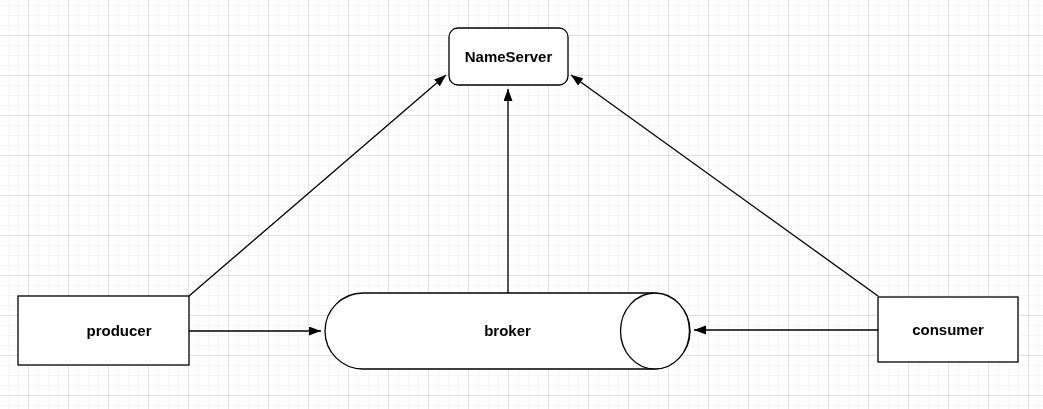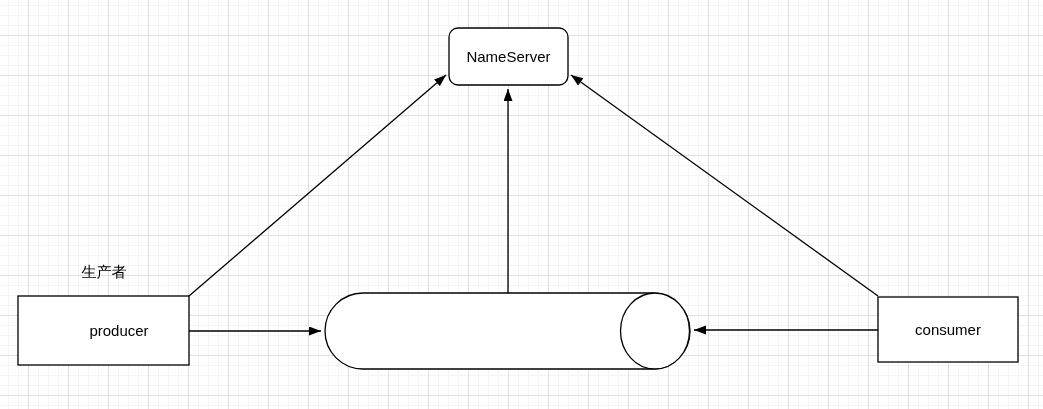--- a/index.html
+++ b/index.html
@@ -12,20 +12,21 @@
     overflow: hidden;
     background-color: #ffffff;
     
     background-image:
       linear-gradient(90deg, #e0e0e0 1px, transparent 1px),
       linear-gradient(#e0e0e0 1px, transparent 1px),
       linear-gradient(90deg, #f5f5f5 1px, transparent 1px),
       linear-gradient(#f5f5f5 1px, transparent 1px);
     background-size: 40px 40px, 40px 40px, 10px 10px, 10px 10px;
     background-position: 28px 0, 0 35px, 8px 0, 0 5px;
+    font-weight: bold;
   }
 
   svg.shapes {
     position: absolute;
     left: 0; top: 0;
     width: 1043px;
     height: 409px;
   }
 
   .node-shape { fill: #ffffff; stroke: #000000; stroke-width: 1.3px; }
@@ -71,19 +72,19 @@
       <ellipse class="node-shape" cx="655" cy="331" rx="34.5" ry="38"></ellipse>
     </g>
 
     <rect class="node-shape" x="878" y="297" width="140" height="65"></rect>
   </svg>
 
   <div class="label" style="left:449px; top:28px; width:119px; height:57px;">NameServer</div>
 
   <div class="label" style="left:18px; top:296px; width:202px; height:69px;">producer</div>
 
+  <div class="label" style="left:325px; top:293px; width:365px; height:76px;">broker</div>
 
   <div class="label" style="left:878px; top:297px; width:140px; height:65px;">consumer</div>
 
-  <div class="label" style="left:44px; top:262px; width:120px; height:19px;">生产者</div>
 
 
 </div>
 
 </body></html>

